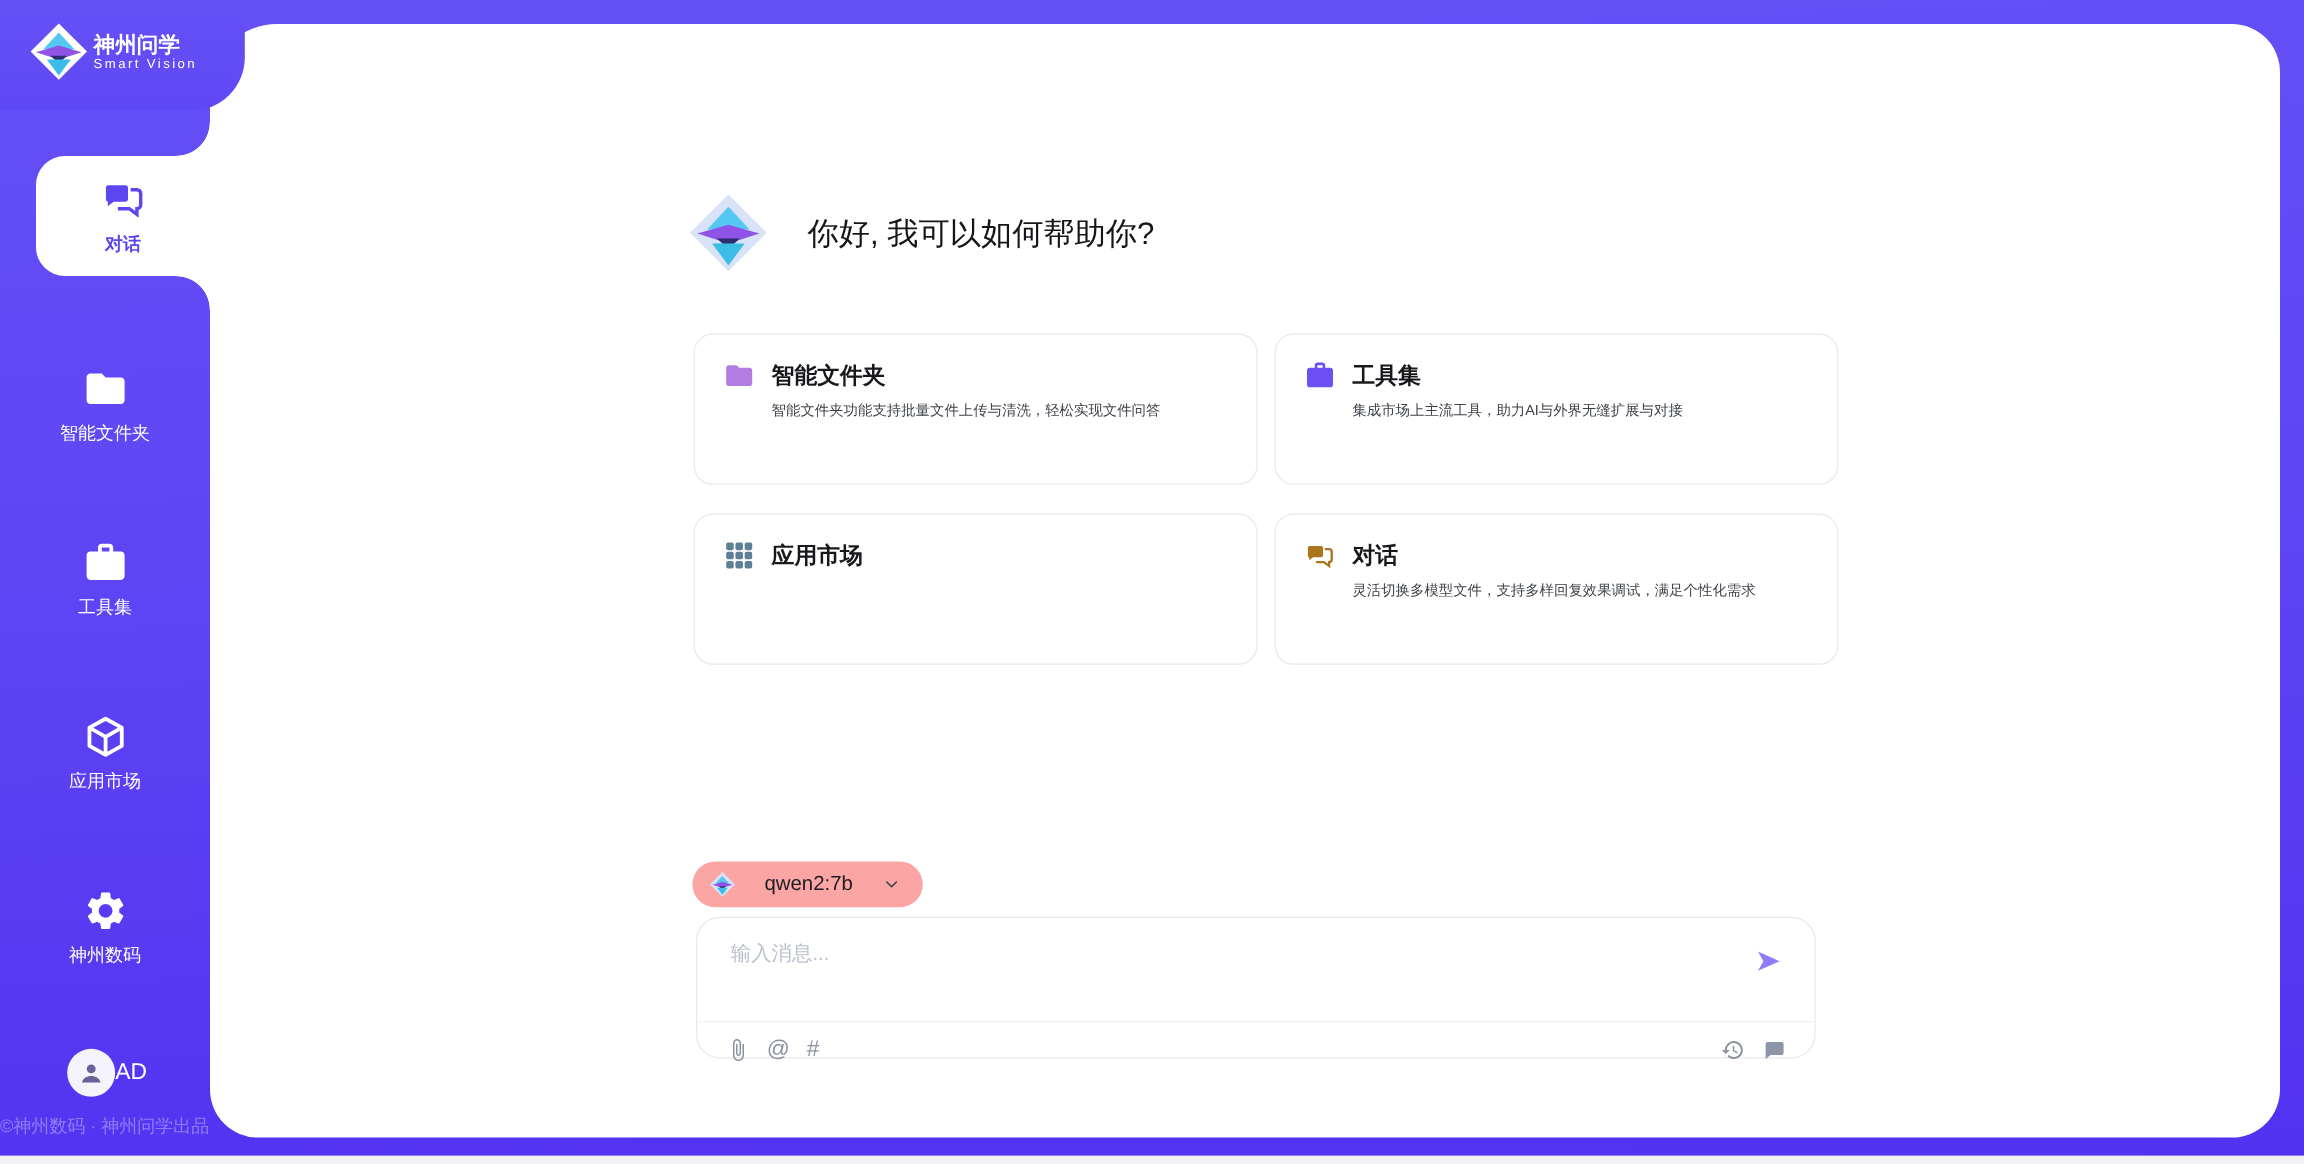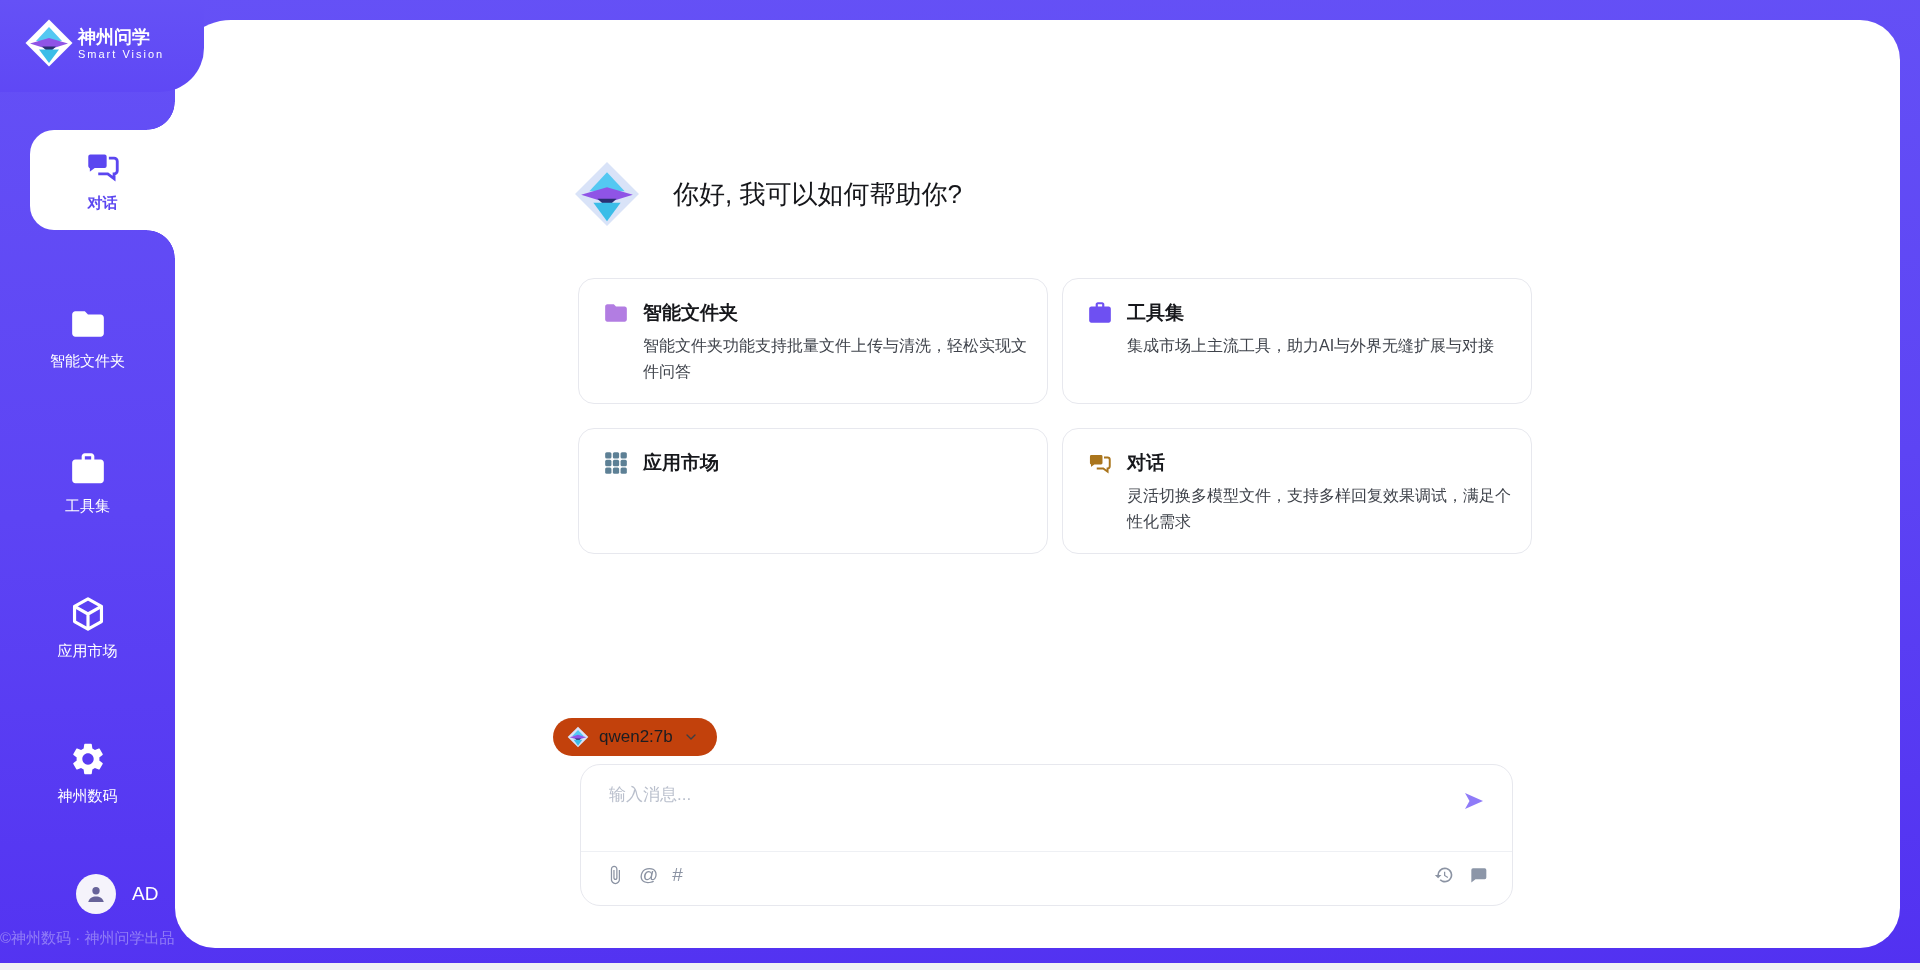--- a/index.html
+++ b/index.html
@@ -48,21 +48,21 @@
   }
   .nav-item.active::before {
     top:-28px;
     background:radial-gradient(circle 28px at 0 0, rgba(0,0,0,0) 27.4px, #fff 28px);
   }
   .nav-item.active::after {
     bottom:-28px;
     background:radial-gradient(circle 28px at 0 100%, rgba(0,0,0,0) 27.4px, #fff 28px);
   }
 
-  .user-row { position:absolute; left:76px; top:874px; display:flex; align-items:center; gap:16px; z-index:4; cursor:pointer;text-align:right; }
+  .user-row { position:absolute; left:56px; top:874px; display:flex; align-items:center; z-index:4; cursor:pointer;text-align:right; }
   .avatar { width:40px; height:40px; border-radius:50%; background:#f5f3fb; display:flex; align-items:center; justify-content:center; }
   .avatar svg { width:26px; height:26px; }
   .user-name { color:#fff; font-size:19px; }
 
   .side-footer { position:absolute; left:0; top:929px; color:rgba(255,255,255,0.35); font-size:15px; z-index:4; }
 
   
   .greeting { position:absolute; left:398px; top:140px; display:flex; align-items:center; gap:32px; }
   .greeting .g-logo { width:68px; height:68px; }
   .greeting-title { font-size:26px; font-weight:normal; color:#15161a; }
@@ -73,35 +73,35 @@
     display:grid; grid-template-columns:470px 470px; grid-auto-rows:126px;
     column-gap:14px; row-gap:24px;
   }
   .card {
     background:#fff; border:1px solid #e7e8ee; border-radius:16px;
     padding:21px 24px 0 24px; cursor:pointer;
   }
   .card-head { display:flex; align-items:center; gap:14px; }
   .card-icon { width:26px; height:26px; flex:0 0 auto; }
   .card-title { font-size:19px; font-weight:bold; color:#17181c; }
-  .card-desc { margin:7px 0 0 40px; width:388px; font-size:16px; line-height:1.62; color:#3f434b; }
+  .card-desc { margin:7px 0 0 40px; width:388px; font-size:12px; line-height:1.62; color:#3f434b; }
 
   
   .model-pill {
-    position:absolute; left:378px; top:698px; height:38px;
-    display:inline-flex; align-items:center; gap:10px;
-    background:#c2410c; border-radius:19px; padding:0 18px 0 14px; cursor:pointer;
+    position:absolute; left:402px; top:698px; height:38px;
+    display:inline-flex; align-items:center; gap:24px;
+    background:#fca5a5; border-radius:19px; padding:0 18px 0 14px; cursor:pointer;
   }
   .model-pill .m-logo { width:22px; height:22px; }
   .model-name { font-size:17px; color:#1b1d22; }
   .chev { width:16px; height:16px; }
 
   
   .composer {
-    position:absolute; left:405px; top:744px; width:933px; height:142px;
+    position:absolute; left:405px; top:744px; width:933px; height:118px;
     border:1px solid #e7e8ee; border-radius:20px; background:#fff;
   }
   .composer textarea {
     position:absolute; left:28px; top:18px; width:840px; height:60px;
     border:none; outline:none; resize:none; font-size:17px; color:#333;
     font-family:"Liberation Sans","DejaVu Sans",sans-serif; background:transparent;
   }
   .composer textarea::placeholder { color:#b9bfcc; }
   .send-btn { position:absolute; right:26px; top:24px; width:24px; height:24px; cursor:pointer; }
   .composer .divider { position:absolute; left:0; right:0; top:86px; height:1px; background:#eef0f4; }

